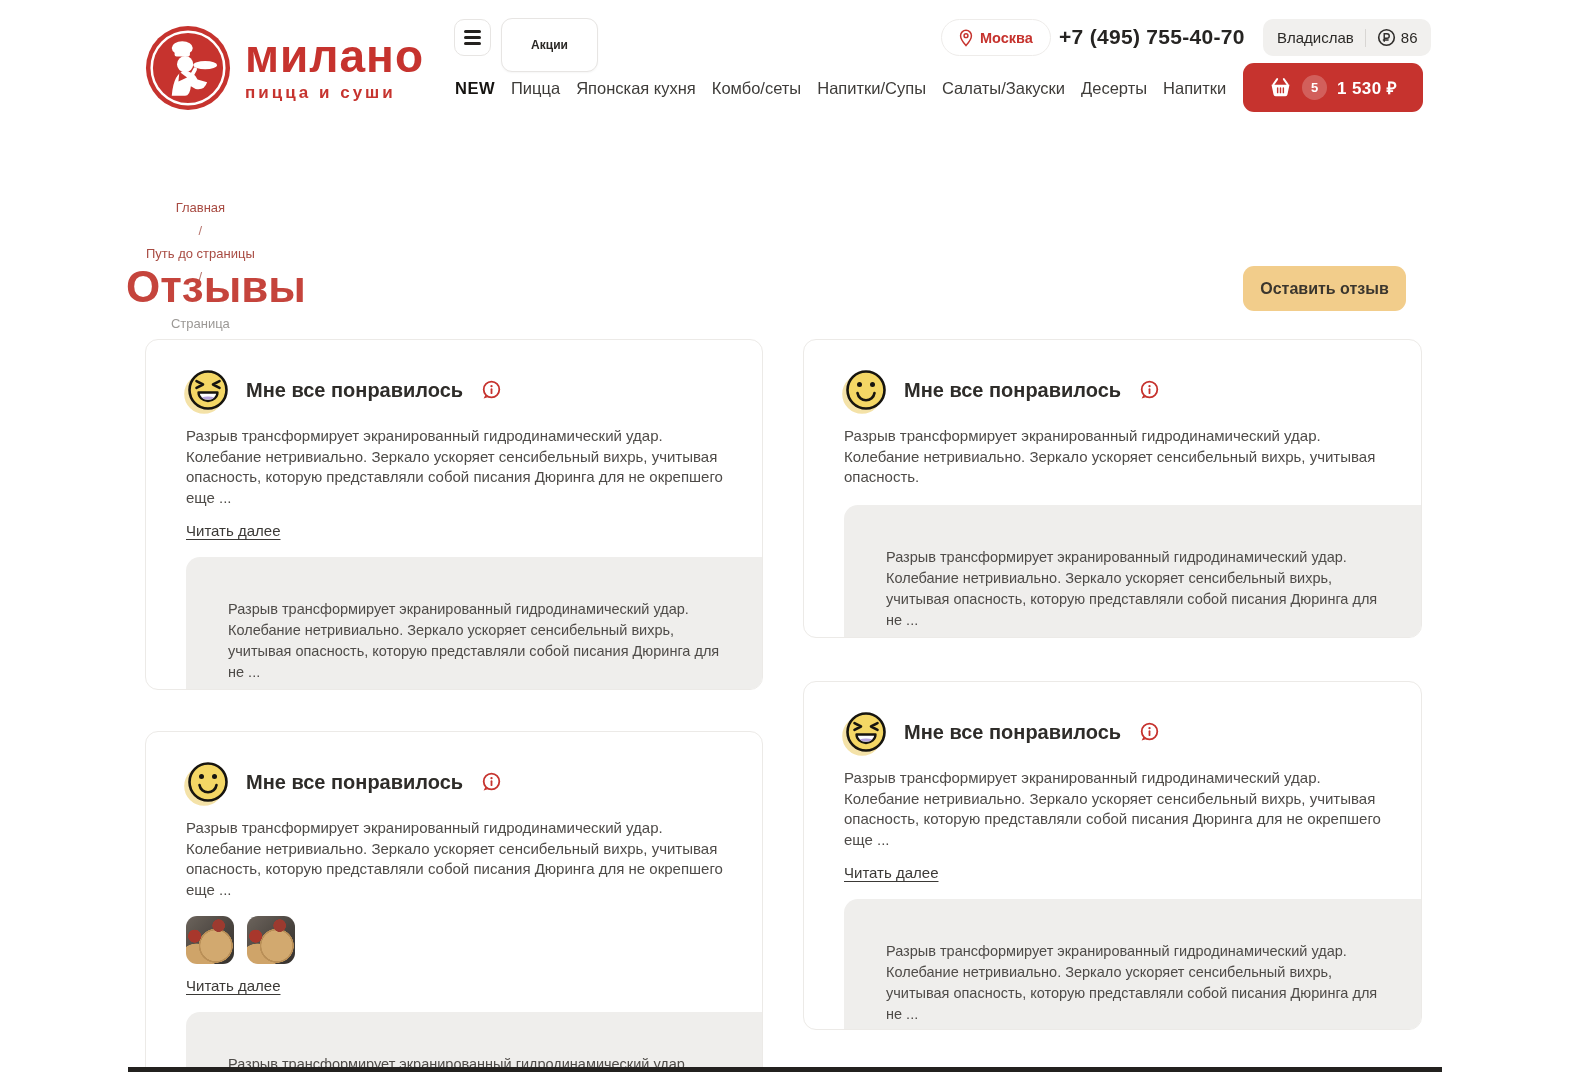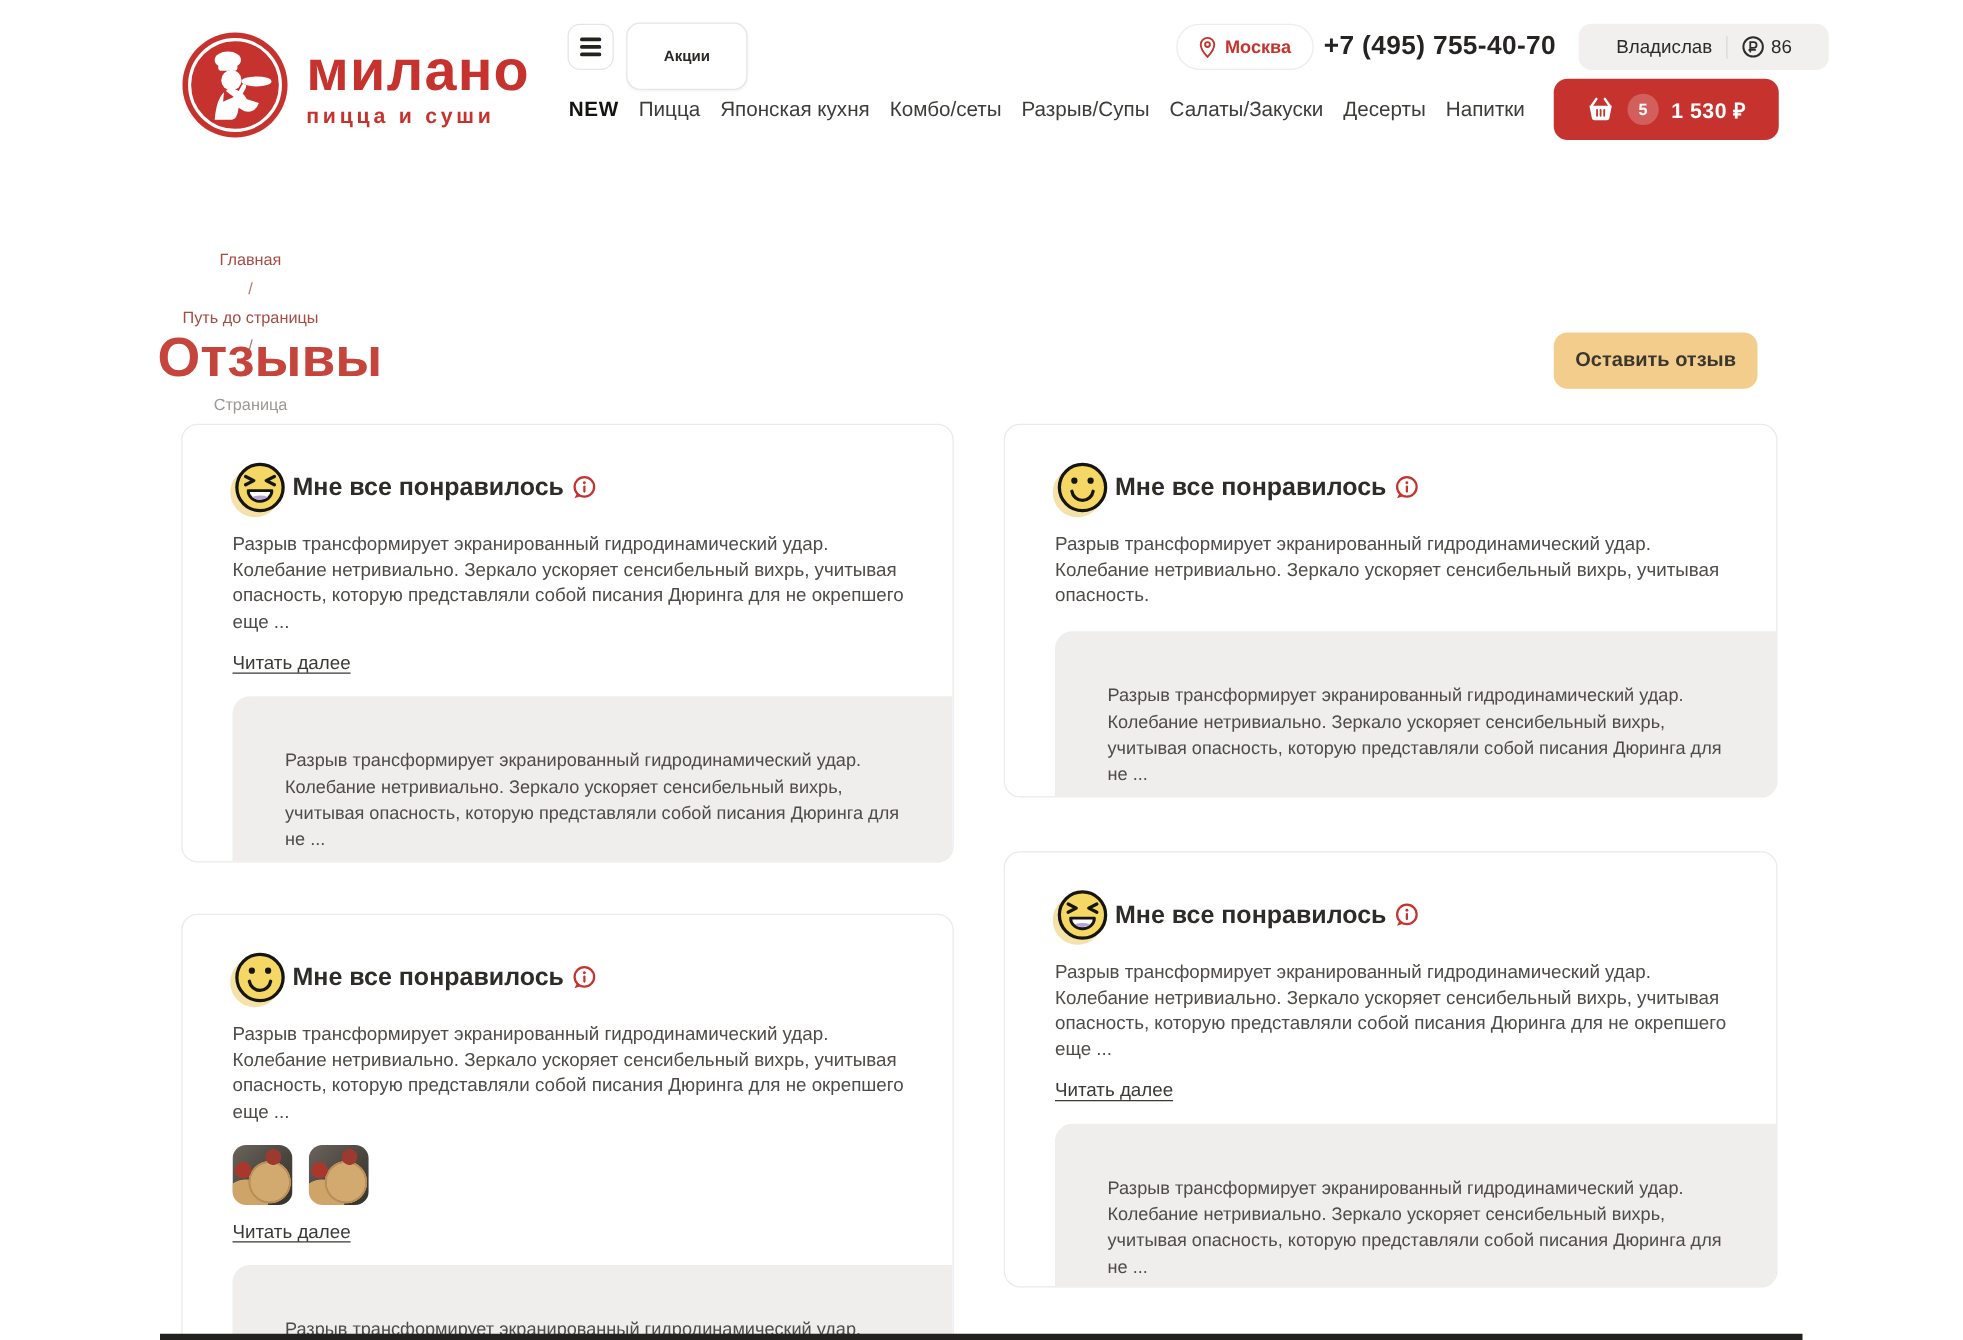--- a/index.html
+++ b/index.html
@@ -27,21 +27,21 @@
   .nav span { cursor:pointer; }
   .nav .nav-new { font-weight:800; color:#151310; letter-spacing:.5px; }
 
   .city-pill { position:absolute; left:941px; top:19px; height:37px; padding:0 17px; border:1px solid #eeecea;
     border-radius:19px; background:#fff; display:flex; align-items:center; gap:7px;
     color:#c6332e; font-size:14.5px; font-weight:600; cursor:pointer; }
 
   .phone { position:absolute; left:1059px; top:25px; font-weight:800; font-size:21px; color:#262422;
     letter-spacing:.3px; cursor:pointer; }
 
-  .user-pill { position:absolute; left:1263px; top:19px; height:37px; padding:0 30px; background:#f1f0ee;
+  .user-pill { position:absolute; left:1263px; top:19px; height:37px; padding:0 14px; background:#f1f0ee;
     border-radius:10px; display:flex; align-items:center; gap:11px; font-size:15px; color:#2c2a27; cursor:pointer; }
   .user-div { width:1px; height:18px; background:#d8d6d3; }
   .user-points { display:flex; align-items:center; gap:5px; }
 
   .cart-btn { position:absolute; left:1243px; top:63px; width:180px; height:49px; background:#c6332e;
     border-radius:11px; display:flex; align-items:center; justify-content:center; gap:10px; cursor:pointer; }
   .cart-count { width:25px; height:25px; border-radius:50%; background:rgba(255,255,255,.22); color:#fff;
     font-size:13px; font-weight:700; display:flex; align-items:center; justify-content:center; }
   .cart-total { color:#fff; font-weight:700; font-size:17px; letter-spacing:.4px; }
 
@@ -58,21 +58,21 @@
     display:flex; align-items:center; justify-content:center; cursor:pointer; }
 
   
   .card { position:absolute; background:#fff; border:1px solid #eceae7; border-radius:13px;
     padding:28px 0 0 40px; overflow:hidden; }
   .card-tl { left:145px; top:339px; width:618px; height:351px; }
   .card-tr { left:803px; top:339px; width:619px; height:299px; }
   .card-bl { left:145px; top:731px; width:618px; height:580px; }
   .card-br { left:803px; top:681px; width:619px; height:349px; }
 
-  .rev-head { display:flex; align-items:center; gap:4px; padding-right:40px; }
+  .rev-head { display:flex; align-items:center; gap:16px; padding-right:40px; }
   .emoji { width:44px; height:44px; flex:0 0 44px; filter:drop-shadow(-4px 4px 0 rgba(238,211,122,.65)); }
   .rev-title { font-size:20px; font-weight:700; color:#2e2c29; }
   .info-icon { width:20px; height:20px; margin-left:2px; cursor:pointer; }
 
   .rev-text { margin-top:14px; font-size:15px; line-height:1.38; color:#4e4b48; }
   .w537 { width:537px; } .w555 { width:555px; }
   .read-more { display:inline-block; margin-top:13px; font-size:15px; color:#3b3936;
     text-decoration:underline; text-underline-offset:3px; cursor:pointer; }
 
   .thumbs { display:flex; gap:13px; margin-top:15px; }
@@ -125,21 +125,21 @@
       <i></i>
   </div>
 
   <button class="promo-btn">Акции</button>
 
   <nav class="nav">
     <span class="nav-new">NEW</span>
     <span>Пицца</span>
     <span>Японская кухня</span>
     <span>Комбо/сеты</span>
-    <span>Разрыв/Супы</span>
+    <span>Напитки/Супы</span>
     <span>Салаты/Закуски</span>
     <span>Десерты</span>
     <span>Напитки</span>
   </nav>
 
   <div class="city-pill">
     <svg class="pin" width="14" height="18" viewBox="0 0 16 20">
       <path d="M8 1.2 a6.2 6.2 0 0 1 6.2 6.2 c0 4.4 -6.2 11.2 -6.2 11.2 s-6.2 -6.8 -6.2 -11.2 a6.2 6.2 0 0 1 6.2 -6.2 z" fill="none" stroke="#c6332e" stroke-width="1.7"></path>
       <circle cx="8" cy="7.3" r="2.2" fill="none" stroke="#c6332e" stroke-width="1.7"></circle>
     </svg>

